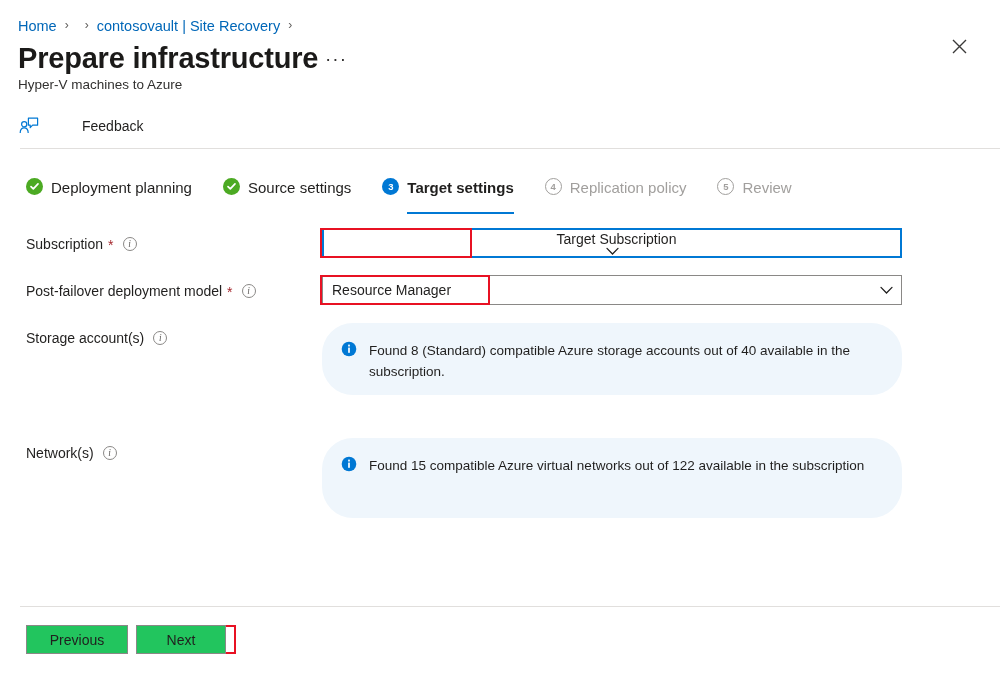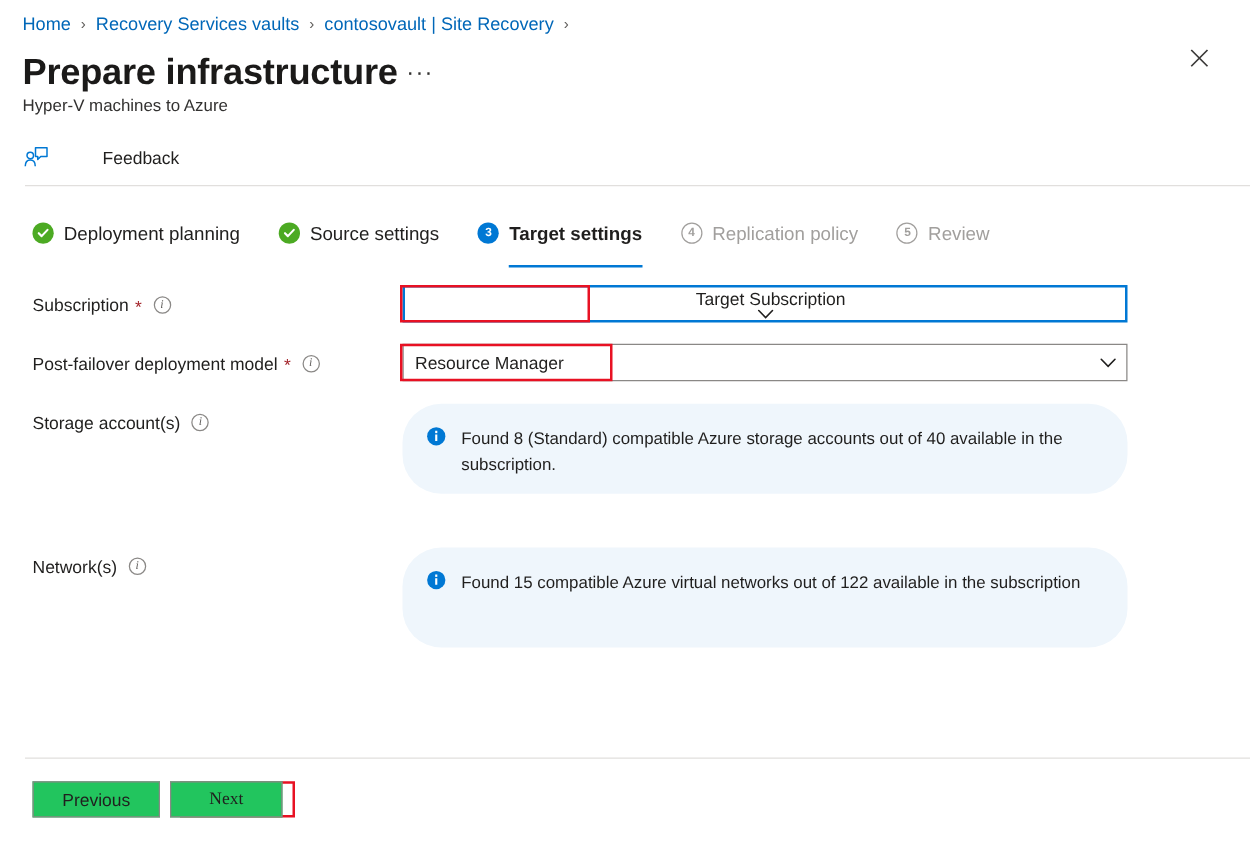--- a/index.html
+++ b/index.html
@@ -13,21 +13,21 @@
     font-family: "Liberation Sans", sans-serif;
     color: #201f1e;
     overflow: hidden;
     position: relative;
   }
 
   
   .breadcrumb {
     position: absolute;
     left: 18px;
-    top: 10px;
+    top: 16px;
     display: flex;
     font-size: 14.5px;
     line-height: 20px;
     white-space: nowrap;
   }
   .crumb-link {
     color: #0067b8;
     cursor: pointer;
   }
   .crumb-sep {
@@ -309,21 +309,20 @@
     padding: 0 12px;
   }
   .btn + .btn { margin-left: 8px; }
 </style>
 </head>
 <body>
 
 <div class="breadcrumb">
   <span class="crumb-link">Home</span>
   <span class="crumb-sep">›</span>
-  <span class="crumb-link">Recovery Services vaults</span>
   <span class="crumb-sep">›</span>
   <span class="crumb-link">contosovault | Site Recovery</span>
   <span class="crumb-sep">›</span>
 </div>
 
 <div class="page-title">Prepare infrastructure</div>
 <div class="title-ellipsis">···</div>
 <div class="page-subtitle">Hyper-V machines to Azure</div>
 
 <div class="close-btn">
@@ -452,14 +451,14 @@
 
 </div>
 
 <div class="annot" style="left:320px; top:228px; width:152px; height:30px;"></div>
 <div class="annot" style="left:320px; top:275px; width:170px; height:30px;"></div>
 <div class="annot" style="left:144px; top:625px; width:92px; height:29px;"></div>
 
 <div class="divider-bottom"></div>
 <div class="footer">
   <button class="btn">Previous</button>
-  <button class="btn" style="min-width:90px;font-family:Liberation Serif, serif;">Next</button>
+  <button class="btn" style="min-width:90px;">Next</button>
 </div>
 
 </body></html>

